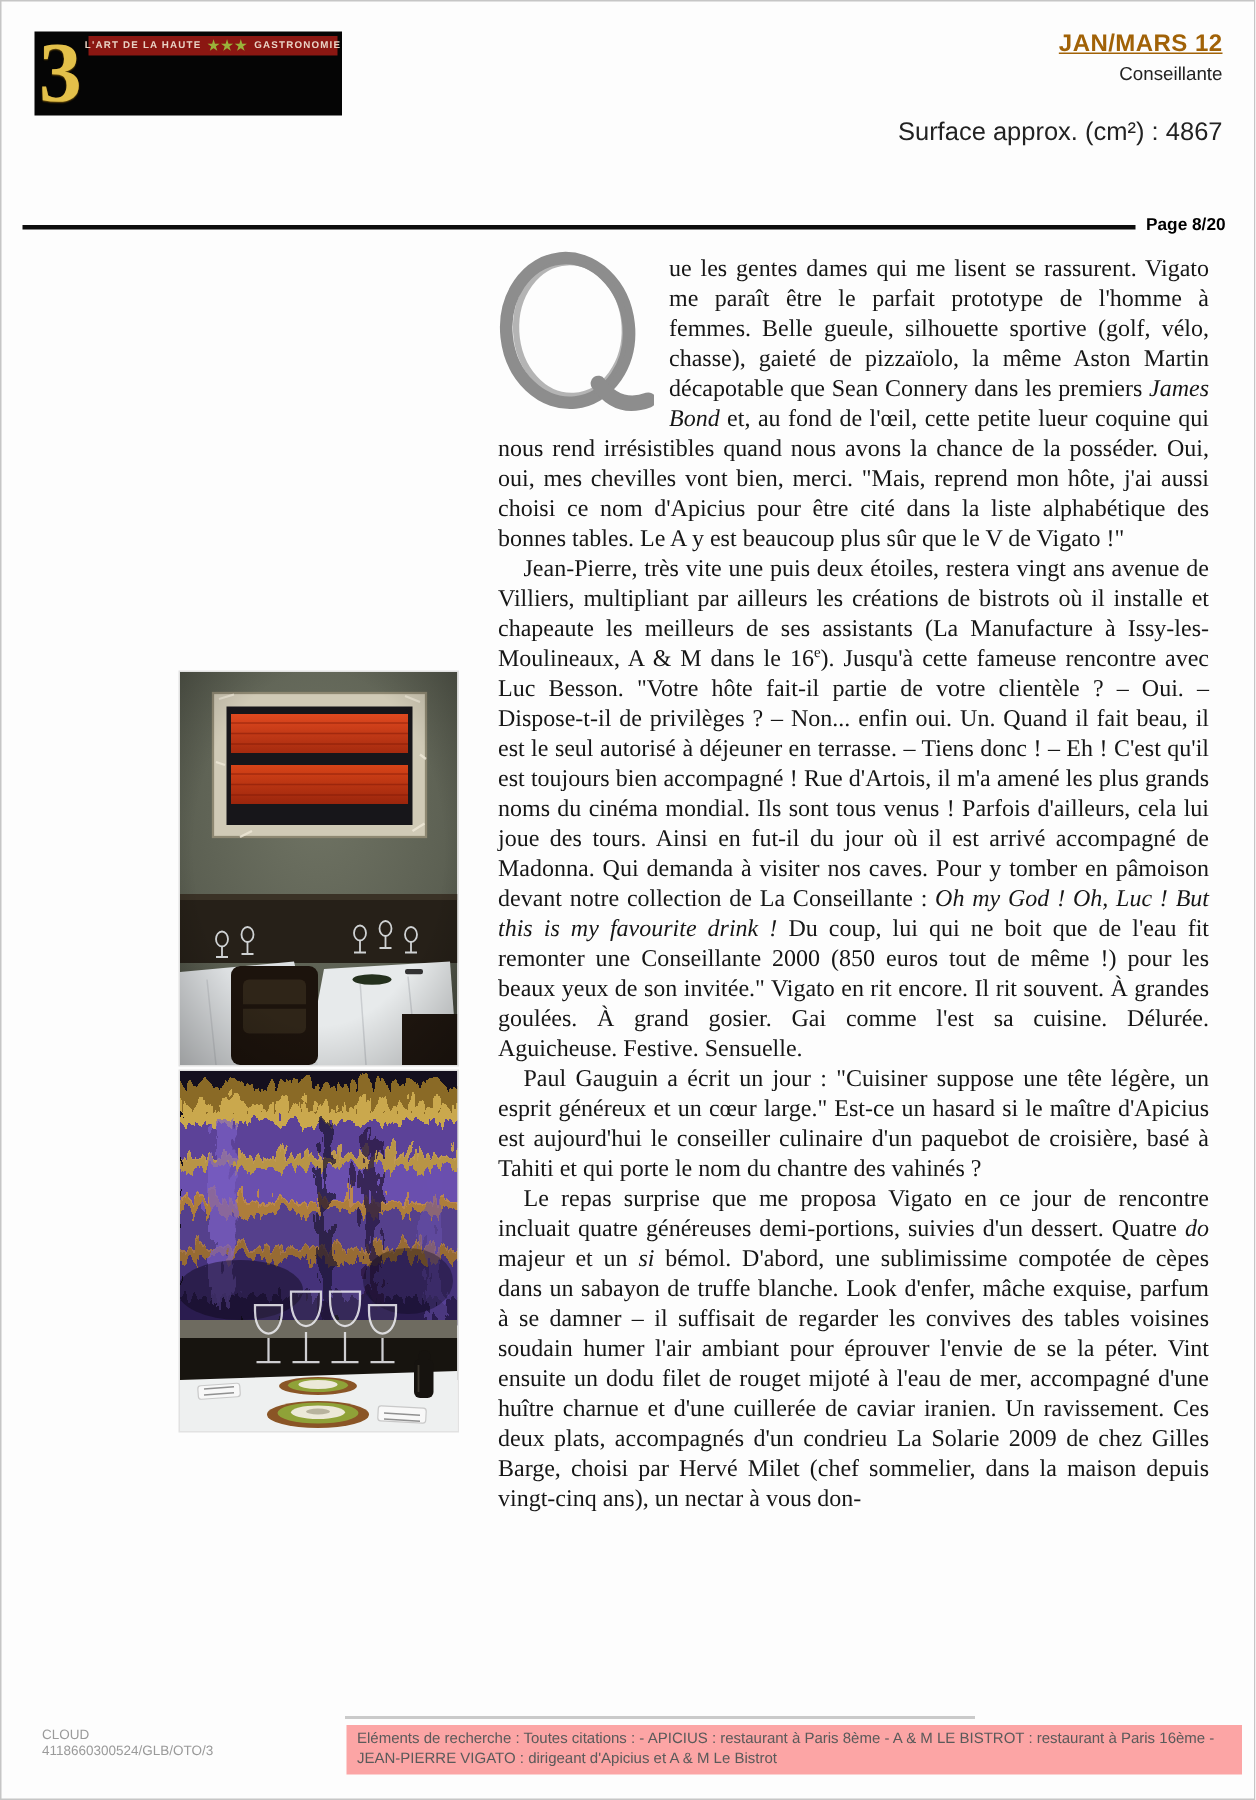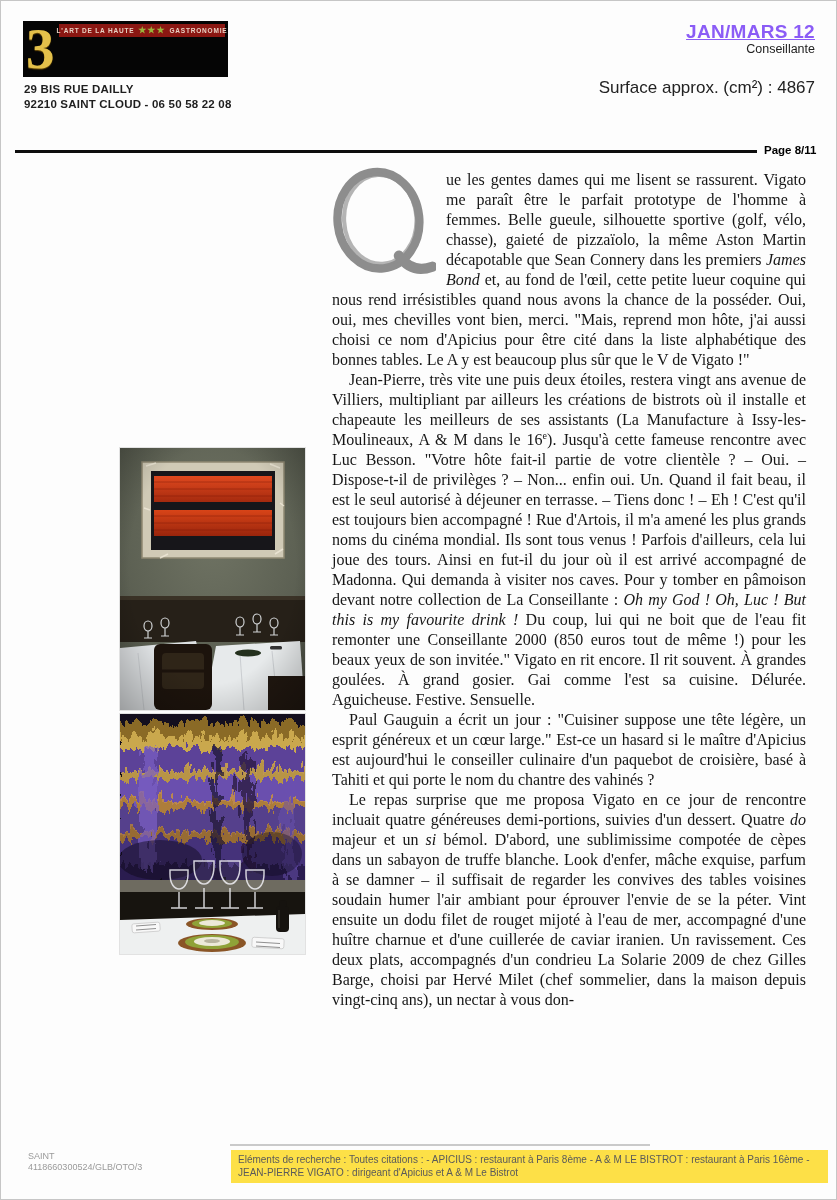--- a/index.html
+++ b/index.html
@@ -13,21 +13,21 @@
                display:flex;align-items:center;justify-content:center;gap:4px;white-space:nowrap;}
   .logo-banner .stars{color:#9ab23a;font-size:9px;letter-spacing:1px;line-height:9px;}
   .logo-digit{position:absolute;left:3px;top:0;font-family:"Liberation Serif",serif;font-weight:bold;
               font-size:57px;line-height:56px;color:#e3c04a;text-shadow:0 1px 1px #6b4e0a;}
   .logo-name{position:absolute;left:37px;top:13px;font-family:"Liberation Serif",serif;
              font-size:39px;line-height:42px;color:#fff;letter-spacing:1.5px;white-space:nowrap;}
   .address{position:absolute;left:24px;top:82px;font-size:11.5px;font-weight:bold;color:#1e1e1e;
            line-height:15px;letter-spacing:.2px;}
 
   
-  .issue-date{position:absolute;top:21px;right:22px;font-size:19px;font-weight:bold;color:#8b5cf6;
+  .issue-date{position:absolute;top:21px;right:22px;font-size:16px;font-weight:bold;color:#a16207;
               text-decoration:underline;letter-spacing:.3px;}
   .frequency{position:absolute;top:42px;right:22px;font-size:12.5px;color:#222;}
   .surface{position:absolute;top:78px;right:22px;font-size:17px;color:#222;}
 
   
   .page-rule{position:absolute;left:15px;top:150px;width:742px;height:3px;background:#0d0d0d;}
   .page-indicator{position:absolute;left:764px;top:144px;font-size:11.5px;font-weight:bold;color:#000;}
 
   
   .article-col{position:absolute;left:332px;top:158px;width:474px;
@@ -43,46 +43,42 @@
   
   .photo{position:absolute;left:120px;outline:1px solid #e2e2e2;}
   .photo svg{display:block;}
   #photo1{top:448px;width:185px;height:262px;}
   #photo2{top:714px;width:185px;height:240px;}
 
   
   .clip-edge{position:absolute;left:230px;top:1144px;width:420px;height:2px;background:#a0a0a0;opacity:.55;}
   .footer-ref{position:absolute;left:28px;top:1151px;font-size:9px;color:#9a9a9a;line-height:11px;}
   .footer-box{position:absolute;left:231px;top:1150px;width:597px;box-sizing:border-box;
-              background:#fde047;color:#5a5a5a;font-size:10px;line-height:12.5px;padding:4px 7px;}
+              background:#fca5a5;color:#5a5a5a;font-size:10px;line-height:12.5px;padding:4px 7px;}
 </style>
 </head>
 <body>
 
 <div class="page">
 
   <div class="logo">
     <span class="logo-digit">3</span>
     <div class="logo-banner">
       <span>L'ART DE LA HAUTE</span>
       <span class="stars">★★★</span>
       <span>GASTRONOMIE</span>
     </div>
   </div>
-  <div class="address">
-    <div>29 BIS RUE DAILLY</div>
-    <div>92210 SAINT CLOUD - 06 50 58 22 08</div>
-  </div>
 
   <div class="issue-date">JAN/MARS 12</div>
   <div class="frequency">Conseillante</div>
   <div class="surface">Surface approx. (cm²) : 4867</div>
 
   <div class="page-rule"></div>
-  <div class="page-indicator">Page 8/11</div>
+  <div class="page-indicator">Page 8/20</div>
 
   <div class="article-col">
     <div class="dropcap">
 
       <svg viewBox="0 0 112 126">
         <g fill="none" stroke="#8d8d8d" stroke-linecap="round">
           <ellipse cx="50" cy="59" rx="44" ry="52" stroke-width="9" transform="rotate(-6 50 59)"></ellipse>
           <ellipse cx="52" cy="58" rx="39" ry="48" stroke-width="4.5" opacity="0.65" transform="rotate(-3 52 58)"></ellipse>
           <path d="M72 97 Q86 117 108 109" stroke-width="11"></path>
         </g>
@@ -241,18 +237,18 @@
       </g>
 
       <circle cx="163" cy="190" r="4" fill="#16130f"></circle>
       <rect x="156" y="192" width="13" height="26" rx="4" fill="#16130f"></rect>
       <path d="M159 196 v18" stroke="#3a352c" stroke-width="1.2"></path>
     </svg>
   </div>
 
   <div class="clip-edge"></div>
   <div class="footer-ref">
-    <div>SAINT</div>
+    <div>CLOUD</div>
     <div>4118660300524/GLB/OTO/3</div>
   </div>
   <div class="footer-box">Eléments de recherche : Toutes citations : - APICIUS : restaurant à Paris 8ème - A &amp; M LE BISTROT : restaurant à Paris 16ème - JEAN-PIERRE VIGATO : dirigeant d'Apicius et A &amp; M Le Bistrot</div>
 
 </div>
 
 </body></html>

